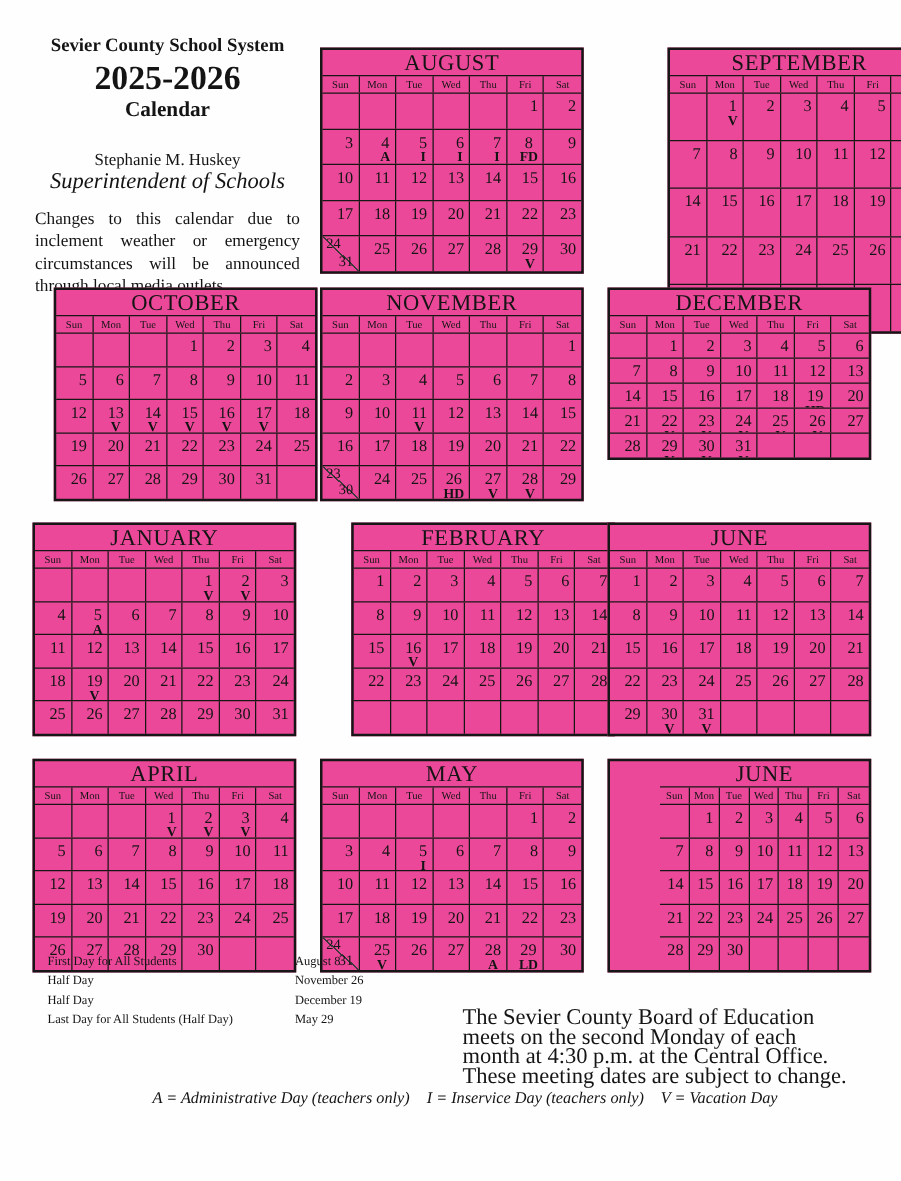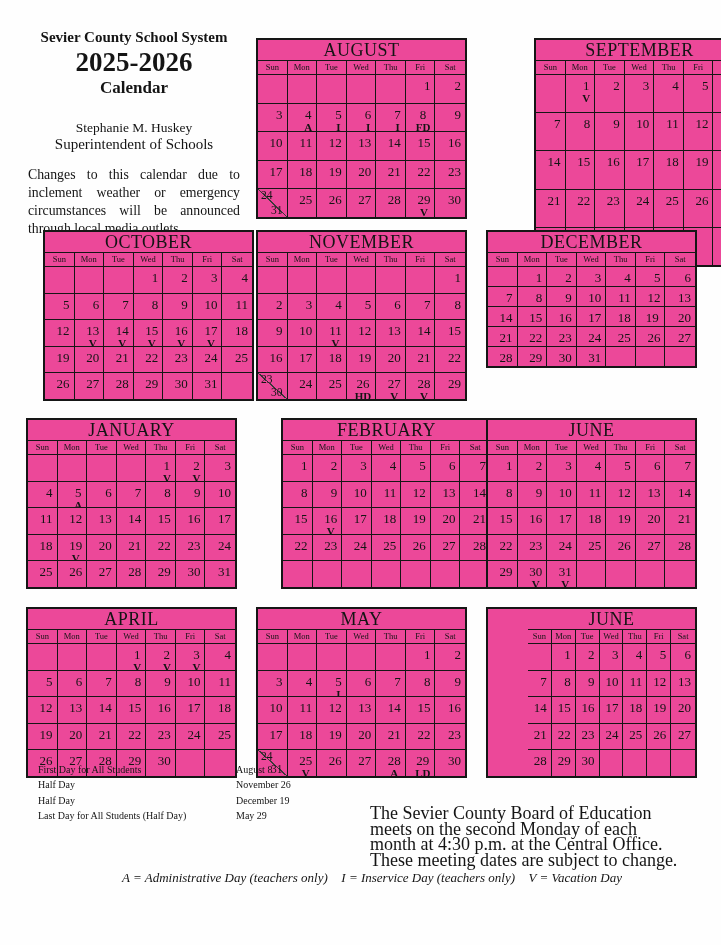--- a/index.html
+++ b/index.html
@@ -7,21 +7,21 @@
     width:721px;height:945px;position:relative;background:#fefefe;
     font-family:"Liberation Serif","DejaVu Serif",serif;color:#141414;
     overflow:hidden;
   }
   
   .header-block{position:absolute;left:26px;top:28px;width:216px;text-align:center;}
   .school-name{font-weight:bold;font-size:15px;line-height:18px;}
   .years{font-weight:bold;font-size:27px;line-height:30px;margin-top:1px;}
   .cal-word{font-weight:bold;font-size:17px;line-height:20px;margin-top:1px;}
   .sup-name{font-size:13.5px;line-height:16px;margin-top:22px;}
-  .sup-title{font-size:15px;line-height:16px;}
+  .sup-title{font-size:18px;line-height:16px;font-style:italic;}
   .notice{font-size:13.8px;line-height:18px;text-align:justify;margin:14px 2px 0 2px;}
 
   
   .month{position:absolute;width:211px;box-sizing:border-box;border:2px solid #161616;
          background:#ec4899;display:flex;flex-direction:column;}
   .month-title{flex:0 0 20px;line-height:20px;text-align:center;font-size:18px;
                letter-spacing:.5px;border-bottom:1px solid #161616;}
   .dow-row{flex:0 0 13px;display:grid;grid-template-columns:repeat(7,1fr);
            border-bottom:1px solid #161616;}
   .dow{font-size:8.5px;line-height:13px;text-align:center;border-right:1px solid #161616;

